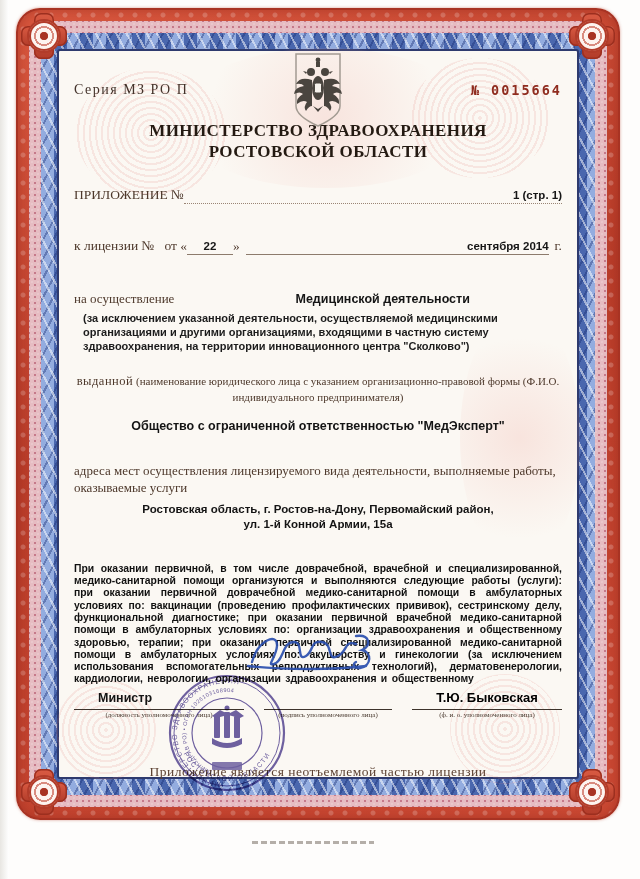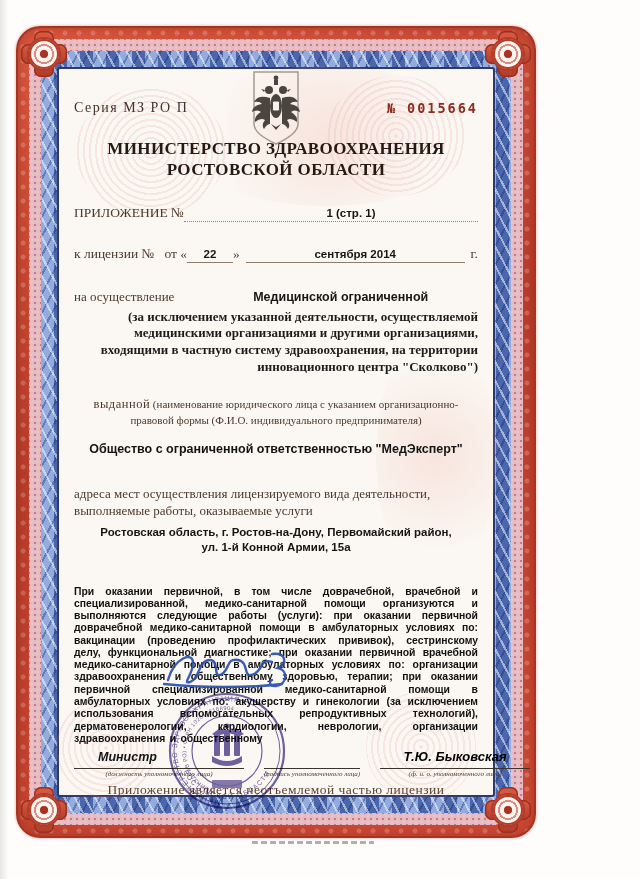--- a/index.html
+++ b/index.html
@@ -2,21 +2,21 @@
 <html><head>
 <meta charset="utf-8">
 <style>
   html,body{margin:0;padding:0;}
   body{
     width:640px;height:879px;position:relative;overflow:hidden;
     background:#fefdfc;
     font-family:"Liberation Serif", serif;
   }
   
-  .page{position:absolute;left:16px;top:26px;width:520px;height:812px;}
+  .page{position:absolute;left:16px;top:8px;width:604px;height:812px;}
   .band-red{position:absolute;inset:0;border-radius:24px;
     background:
       radial-gradient(circle, rgba(255,255,255,.22) 0 2px, transparent 3px) 0 0/14px 14px,
       linear-gradient(160deg,#d8573e,#b93d2a 45%,#cc4a34);
     box-shadow: inset 0 0 0 2px #a83323, inset 0 0 14px rgba(120,20,10,.45), 0 0 3px rgba(180,60,40,.5);}
   .band-pink{position:absolute;inset:13px;border-radius:18px;
     background:
       radial-gradient(rgba(255,255,255,.5) 16%, transparent 17%) 0 0/6px 6px,
       radial-gradient(#c5798a 18%, transparent 19%) 3px 3px/6px 6px,
       #e6bcc2;}
@@ -44,37 +44,37 @@
   .wm-soft{position:absolute;border-radius:50%;pointer-events:none;
     background:radial-gradient(circle, rgba(240,176,166,.28), rgba(255,255,255,0) 70%);}
   
   .content{position:absolute;left:58px;right:58px;top:74px;bottom:34px;color:#4d382b;}
   .row-serial{display:flex;justify-content:space-between;align-items:flex-start;}
   .serial{font-size:14px;letter-spacing:1.5px;color:#43322a;}
   .number{font-family:"DejaVu Sans Mono",monospace;font-weight:bold;font-size:13.5px;letter-spacing:2px;color:#8f2c1f;}
   .arms{position:absolute;left:50%;top:-32px;transform:translateX(-50%);z-index:2;}
   .heading{margin-top:22px;text-align:center;font-weight:bold;font-size:17px;line-height:1.25;color:#241a12;letter-spacing:.4px;}
   .row-appendix{display:flex;align-items:baseline;margin-top:24px;font-size:13.5px;}
-  .row-appendix .fill{flex:1;border-bottom:1px dotted #9a8575;text-align:center;padding-left:40px;}
+  .row-appendix .fill{flex:1;border-bottom:1px dotted #9a8575;text-align:right;padding-left:40px;}
   .val{font-family:"Liberation Sans",sans-serif;font-weight:bold;color:#161616;font-size:11.5px;}
   .row-license{display:flex;align-items:baseline;margin-top:20px;font-size:13.5px;white-space:nowrap;}
   .u{border-bottom:1px solid #8d7b6c;text-align:center;}
   .u-lic{flex:1.5;margin-left:8px;}
   .u-day{width:46px;}
-  .u-month{flex:1.1;margin:4px 6px;}
+  .u-month{flex:1.1;margin:14px 6px;text-align:right;}
   .row-activity{display:flex;align-items:baseline;margin-top:22px;font-size:13px;gap:29px;}
   .row-activity .val{flex:1;text-align:center;font-size:12.5px;}
-  .note{margin-top:4px;text-align:right;font-family:Liberation Serif, serif;font-weight:bold;font-size:13px;line-height:1.3;color:#1c1c1c;}
+  .note{margin-top:4px;text-align:left;font-family:Liberation Sans, sans-serif;font-weight:bold;font-size:11px;line-height:1.3;color:#1c1c1c;}
   .issued{margin-top:20px;font-size:11px;line-height:1.35;color:#4d382b;text-align:center;}
   .issued .lbl{font-size:12.5px;letter-spacing:.5px;}
   .org{margin-top:14px;text-align:center;font-family:"Liberation Sans",sans-serif;font-weight:bold;font-size:12.5px;color:#141414;}
   .addr-label{margin-top:30px;font-size:13px;line-height:1.3;}
   .addr{margin-top:5px;text-align:center;font-family:"Liberation Sans",sans-serif;font-weight:bold;font-size:11.5px;line-height:1.35;color:#141414;}
   .works{margin-top:30px;text-align:justify;font-family:"Liberation Sans",sans-serif;font-weight:bold;font-size:10.4px;line-height:1.18;color:#111;word-spacing:1.5px;}
-  .sign-grid{display:grid;grid-template-columns:170px 1fr 150px;column-gap:20px;margin-top:4px;align-items:end;font-style:italic;}
+  .sign-grid{display:grid;grid-template-columns:170px 1fr 150px;column-gap:20px;margin-top:4px;align-items:end;}
   .minister{font-family:"Liberation Sans",sans-serif;font-weight:bold;font-size:12.5px;color:#141414;padding-left:24px;}
   .m-name{font-family:"Liberation Sans",sans-serif;font-weight:bold;font-size:13px;color:#000000;text-align:center;}
   .sigline{border-top:1.4px solid #3d332b;margin-top:4px;text-align:center;font-size:7px;color:#4a3b30;padding-top:1px;white-space:nowrap;}
   .signature-svg{position:absolute;right:168px;bottom:108px;z-index:6;}
   .stamp{position:absolute;left:92px;bottom:-8px;width:122px;height:122px;z-index:5;opacity:.88;mix-blend-mode:multiply;}
   .footer-note{position:absolute;left:0;right:0;bottom:6px;text-align:center;font-size:13.5px;letter-spacing:.5px;color:#5d4233;}
   .printmark{position:absolute;left:252px;top:841px;width:122px;height:3px;
     background:repeating-linear-gradient(90deg, rgba(120,110,100,.55) 0 6px, transparent 6px 9px);}
   .scan-edge{position:absolute;left:0;top:0;width:9px;height:879px;background:linear-gradient(90deg,#e8e6e2,#fff);}
 </style>
@@ -153,21 +153,21 @@
       <span>к лицензии №</span>
       <span style="margin-left:10px">от «</span>
       <span class="u u-day"><span class="val">22</span></span>
       <span>»</span>
       <span class="u u-month"><span class="val">сентября 2014</span></span>
       <span>г.</span>
     </div>
 
     <div class="row-activity">
       <span>на осуществление</span>
-      <span class="val" style="font-size:12.5px">Медицинской ограниченной</span>
+      <span class="val" style="font-size:12.5px">Медицинской деятельности</span>
     </div>
     <div class="note" style="max-width:470px;margin-left:auto;margin-right:auto">(за исключением указанной деятельности, осуществляемой медицинскими организациями и другими организациями, входящими в частную систему здравоохранения, на территории инновационного центра "Сколково")</div>
 
     <div class="issued">
       <span class="lbl">выданной</span>
       <span>(наименование юридического лица с указанием организационно-правовой формы (Ф.И.О. индивидуального предпринимателя)</span>
     </div>
     <div class="org">Общество с ограниченной ответственностью "МедЭксперт"</div>
 
     <div class="addr-label">адреса мест осуществления лицензируемого вида деятельности, выполняемые работы, оказываемые услуги</div>

